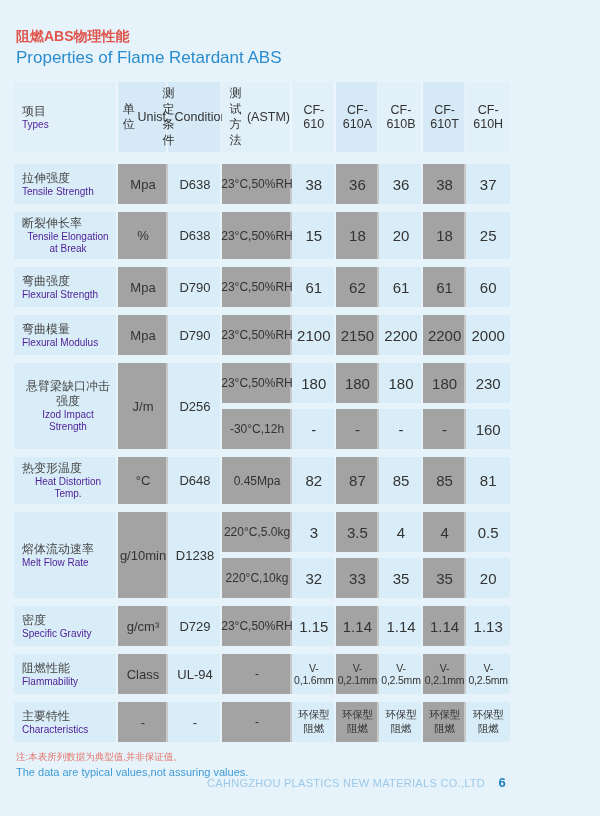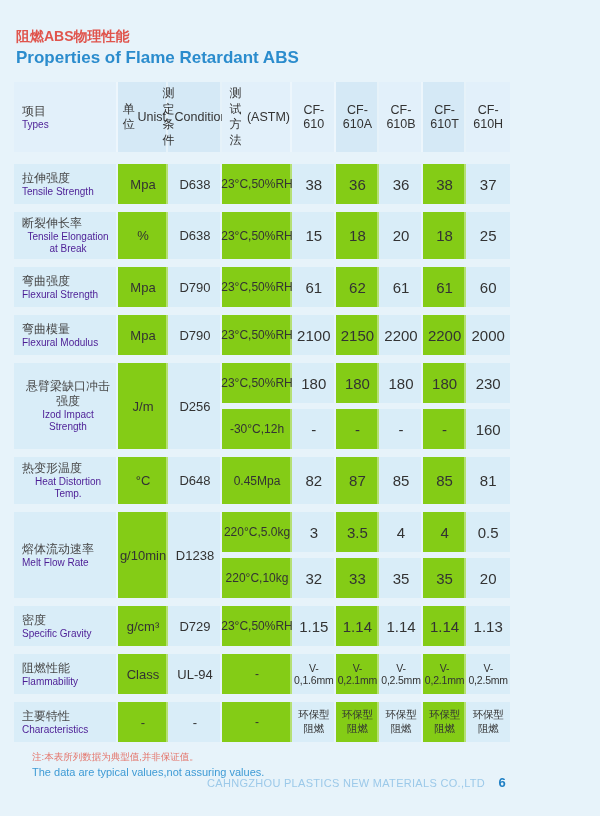--- a/index.html
+++ b/index.html
@@ -7,42 +7,42 @@
     width:600px;height:816px;
     background:#e7f3fa;
     font-family:"Liberation Sans","DejaVu Sans",sans-serif;
     color:#3c3c3c;
     overflow:hidden;
   }
   .page{width:524px;height:816px;box-sizing:border-box;padding:28px 14px 0 14px;position:relative;}
 
   
   .title-zh{font-size:14px;font-weight:bold;color:#e0544c;margin:0 0 2px 2px;}
-  .title-en{font-size:17px;font-weight:bold;color:#2b8ccd;margin:0 0 14px 2px;}
+  .title-en{font-size:17px;font-weight:normal;color:#2b8ccd;margin:0 0 14px 2px;}
 
   
   .ptable{display:block;}
   .prow{
     display:grid;
     grid-template-columns:104px 50px 54px 70px repeat(5,1fr);
     gap:6px 0;
     margin-bottom:8px;
   }
   .cell{
     display:flex;align-items:center;justify-content:center;
     min-height:40px;
     padding:4px 2px;
     box-sizing:border-box;
     box-shadow:inset -2px 0 0 rgba(255,255,255,0.40);
     font-size:13px;color:#333;
     text-align:center;
   }
   
   .c1,.c3,.c5,.c7,.c9{background:#d9edf8;}
-  .c2,.c4,.c6,.c8{background:#84cc16;}
+  .c2,.c4,.c6,.c8{background:#a3a3a3;}
   .c9{box-shadow:none;}
 
   .namecell{
     flex-direction:column;align-items:flex-start;justify-content:center;
     text-align:center;padding-left:8px;padding-right:4px;
   }
   .namecell .zh{font-size:12px;color:#474747;line-height:1.25;}
   .namecell .en{font-size:10px;color:#4c1d95;line-height:1.2;}
   .stack{}
   .stack .zh{font-size:12px;line-height:1.3;}
@@ -55,21 +55,21 @@
   
   .prow.header{margin-bottom:12px;}
   .prow.header .c1,.prow.header .c3,.prow.header .c5,
   .prow.header .c7,.prow.header .c9{background:#e2f0fa;}
   .prow.header .c2,.prow.header .c4,.prow.header .c6,
   .prow.header .c8{background:#d5e9f6;}
   .prow.header .cell{min-height:44px;}
   .grade{font-size:12.5px;color:#333;}
 
   
-  .note{margin-top:4px;margin-left:18px;}
+  .note{margin-top:4px;margin-left:2px;}
   .note-zh{font-size:9.5px;color:#e4746a;line-height:1.5;}
   .note-en{font-size:11px;color:#3f9bd5;line-height:1.3;}
   .company-line{
     position:absolute;right:18px;bottom:26px;
     font-size:11px;color:#9cc9e9;letter-spacing:0.3px;
   }
   .company-line .pagenum{
     color:#1f7fc4;font-weight:bold;font-size:13px;margin-left:10px;
   }
 </style>

